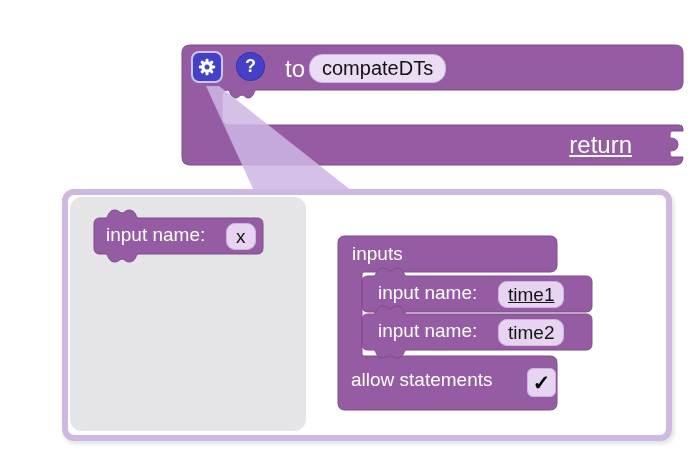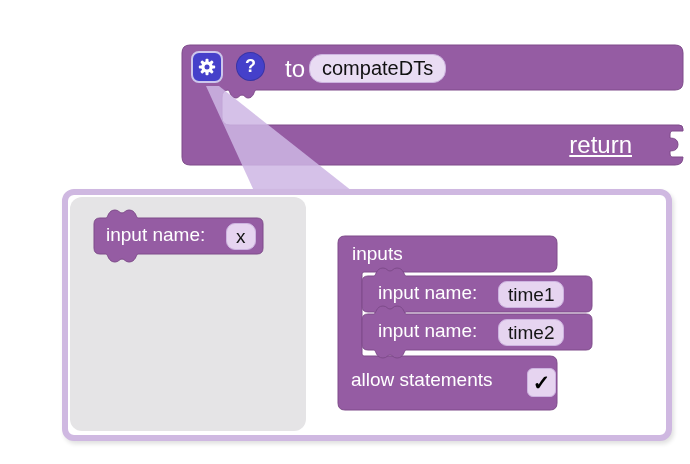--- a/index.html
+++ b/index.html
@@ -100,21 +100,21 @@
     </div>
 
     <div class="abs" style="left:294px;top:73px;width:230px;height:52px;">
       <svg class="block-shape" width="230" height="53" viewBox="0 0 230 53">
         <path d="M 0,14 Q 0,8 6,8 H 12 C 14,8 14,0 21,0 C 25,0 25,3 28,3 C 31,3 31,0 35,0
                  C 42,0 42,8 44,8 H 224 Q 230,8 230,14 V 38 Q 230,44 224,44 H 44
                  C 42,44 42,52 35,52 C 31,52 31,49 28,49 C 25,49 25,52 21,52 C 14,52 14,44 12,44
                  H 6 Q 0,44 0,38 Z"></path>
       </svg>
       <span class="abs blk-label" style="left:16px;top:14px;">input name:</span>
-      <span class="abs field" style="left:136px;top:13px;">time1</span>
+      <span class="abs field" style="left:136px;top:13px;text-decoration:underline;">time1</span>
     </div>
 
     <div class="abs" style="left:294px;top:111px;width:230px;height:52px;">
       <svg class="block-shape" width="230" height="53" viewBox="0 0 230 53">
         <path d="M 0,14 Q 0,8 6,8 H 12 C 14,8 14,0 21,0 C 25,0 25,3 28,3 C 31,3 31,0 35,0
                  C 42,0 42,8 44,8 H 224 Q 230,8 230,14 V 38 Q 230,44 224,44 H 44
                  C 42,44 42,52 35,52 C 31,52 31,49 28,49 C 25,49 25,52 21,52 C 14,52 14,44 12,44
                  H 6 Q 0,44 0,38 Z"></path>
       </svg>
       <span class="abs blk-label" style="left:16px;top:14px;">input name:</span>

